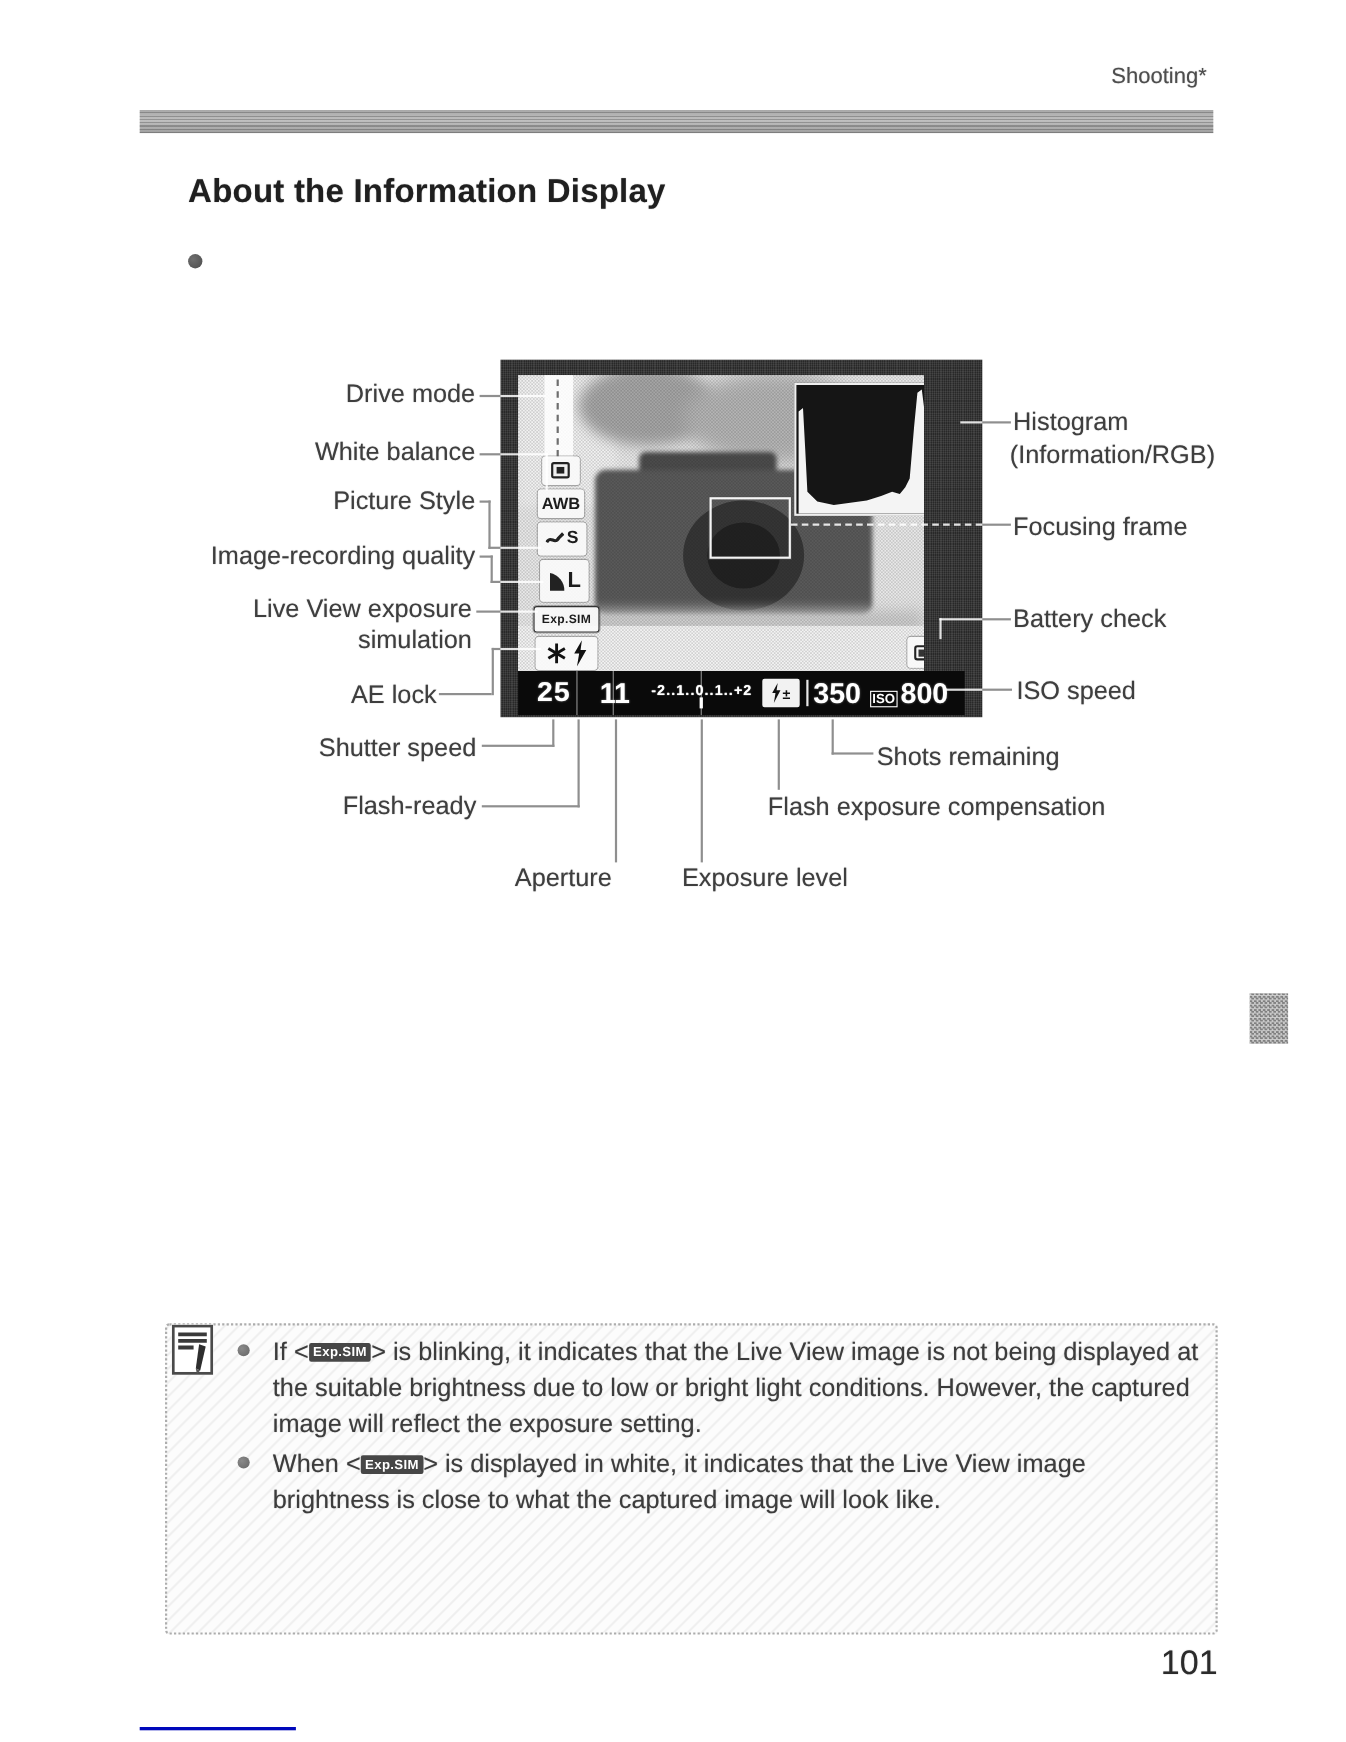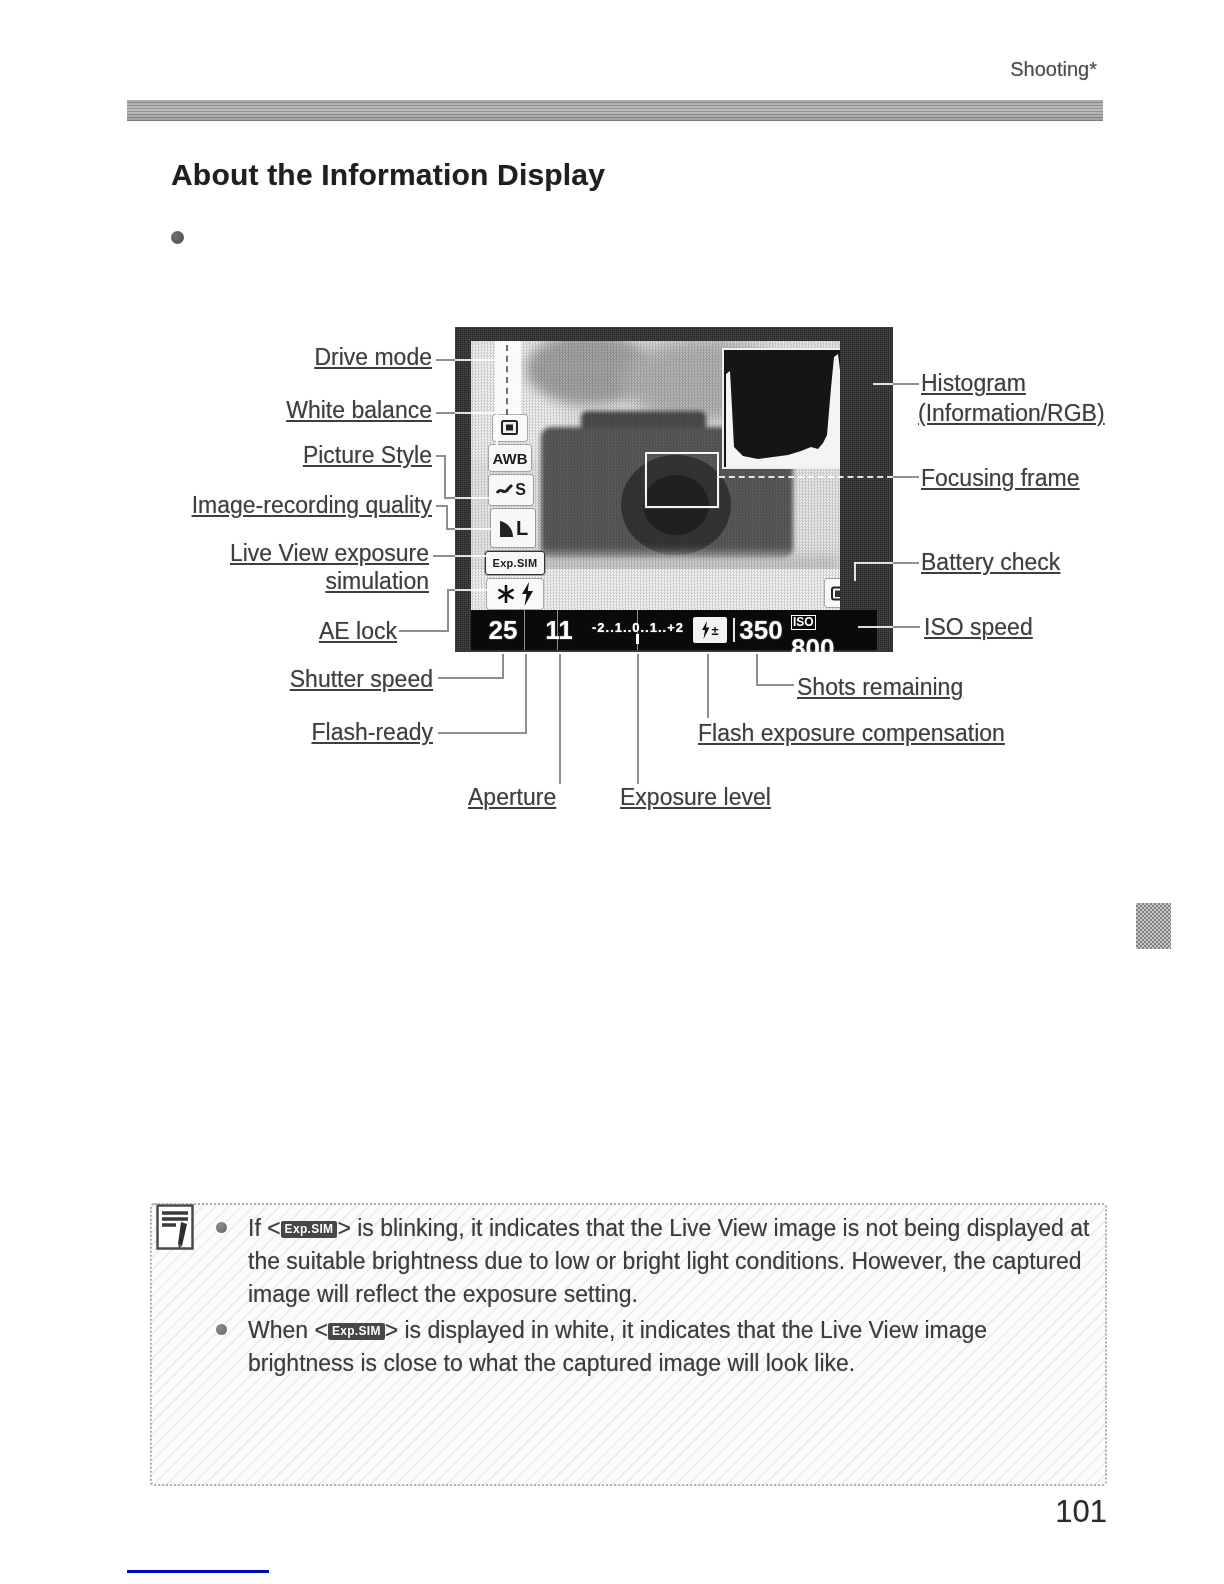--- a/index.html
+++ b/index.html
@@ -10,21 +10,21 @@
   
   #shooting-label{top:58px;right:127px;font-size:20px;color:#4d4d4d;}
   #header-rule{left:127px;top:100px;width:976px;height:21px;
      background-image:repeating-linear-gradient(0deg,rgba(0,0,0,.22) 0 1px,rgba(255,255,255,0) 1px 3px),
        linear-gradient(180deg,#a9a9a9,#c0c0c0 45%,#9f9f9f);}
   #page-title{left:171px;top:158px;font-size:30px;font-weight:bold;color:#1f1f1f;letter-spacing:.2px;}
   .bullet-dot{width:13px;height:13px;border-radius:50%;
      background:radial-gradient(circle at 35% 35%,#6f6f6f,#4c4c4c);}
   #intro-text{left:204px;top:219px;width:895px;font-size:25px;line-height:38px;color:#3a3a3a;}
   
-  .callout{font-size:23px;color:#3e3e3e;white-space:nowrap;text-decoration:underline;}
+  .callout{font-size:23px;color:#3e3e3e;white-space:nowrap;}
   .c-right{text-align:right;}
   
   .lnH{height:2px;background:#8f8f8f;}
   .lnV{width:2px;background:#8f8f8f;}
   .lnH.light{background:rgba(255,255,255,.85);}
   .lnV.light{background:rgba(255,255,255,.85);}
   .lnH.dash{background:none;border-top:2px dashed rgba(255,255,255,.85);height:0;}
   .lnV.darkdash{background:none;border-left:2px dashed #6e6e6e;width:0;}
   
   #lcd{left:455px;top:327px;width:438px;height:325px;background:#282828;
@@ -134,33 +134,33 @@
             <rect x="31" y="6" width="4" height="6" fill="#222"></rect>
             <rect x="4" y="5.5" width="23" height="6.5" fill="#333"></rect>
           </svg>
       </div>
     </div>
 
     <div class="abs" id="status-bar" style="background: rgb(10, 10, 10);">
       <div class="abs hairline" style="left:53px;"></div>
       <div class="abs hairline" style="left:86px;"></div>
       <div class="abs hairline" style="left:166px;"></div>
-      <div class="abs bar-txt" style="left:10px;top:5px;width:44px;">25</div>
+      <div class="abs bar-txt" style="left:10px;top:5px;width:44px;font-family:Liberation Mono, monospace;">25</div>
       <div class="abs bar-txt" style="left:66px;top:5px;width:44px;">11</div>
       <div class="abs" id="exp-scale" style="left:116px;top:10px;width:102px;text-align:center;">-2..1..0..1..+2</div>
       <div class="abs" style="left:165px;top:24px;width:3px;height:10px;background:#fff;"></div>
       <div class="abs" id="fec-chip" style="left:222px;top:7px;width:34px;height:26px;">
         <svg width="9" height="18" viewBox="0 0 9 18">
             <polygon points="6,0 1,9 4,9 2.5,18 8.5,6.5 5,6.5" fill="#111"></polygon>
           </svg>
         <span style="font-weight:bold;font-size:13px;">±</span>
       </div>
       <div class="abs" style="left:262px;top:8px;width:2px;height:24px;background:#e8e8e8;"></div>
       <div class="abs bar-txt" style="left:266px;top:5px;width:48px;">350</div>
-      <div class="abs" style="left:320px;top:5px;display:flex;align-items:baseline;gap:3px;flex-direction:column;">
+      <div class="abs" style="left:320px;top:5px;display:flex;align-items:baseline;gap:3px;">
         <span style="font-size:12px;font-weight:bold;border:1px solid #fff;padding:0 1px;line-height:13px;">ISO</span>
         <span class="bar-txt" style="position:static;">800</span>
       </div>
     </div>
   </div>
 
   <div class="abs lnH" style="left:436px;top:359px;width:19px;"></div>
   <div class="abs lnH light" style="left:455px;top:359px;width:41px;"></div>
 
   <div class="abs lnH" style="left:436px;top:412px;width:19px;"></div>

